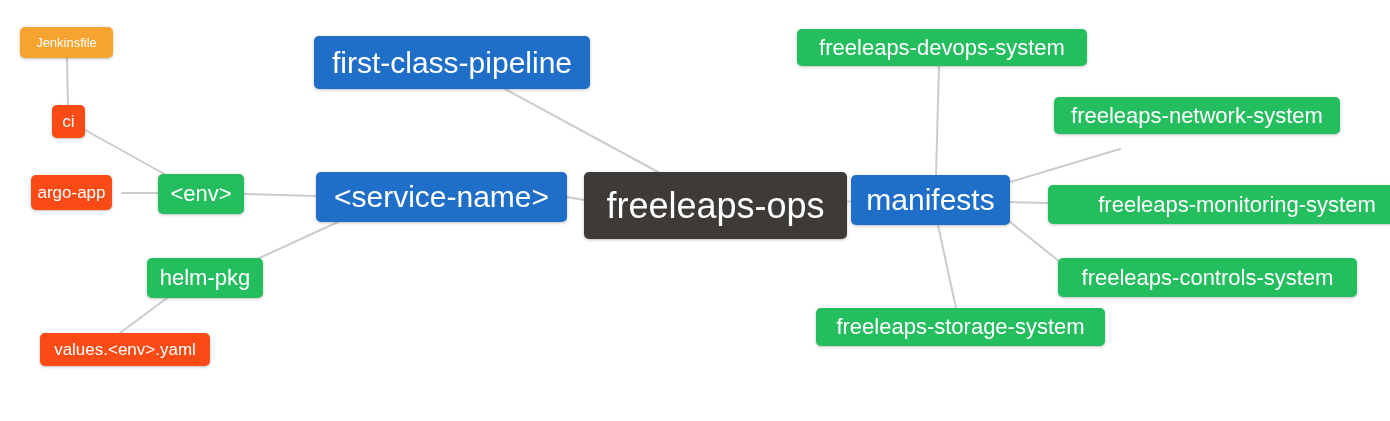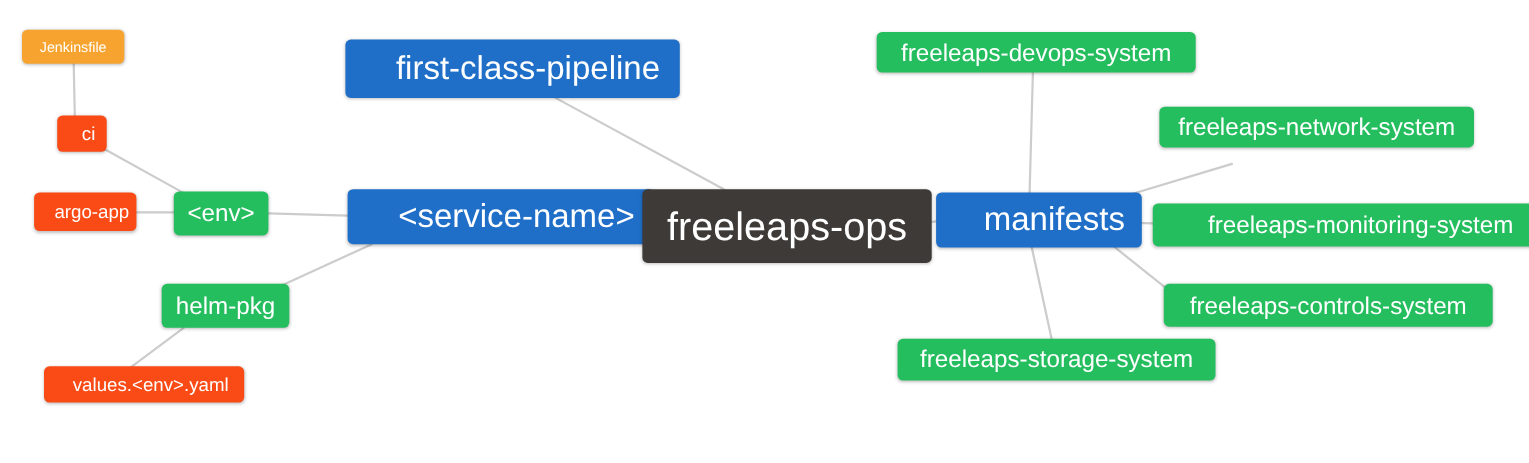--- a/index.html
+++ b/index.html
@@ -9,23 +9,23 @@
   }
   .edges{position:absolute;left:0;top:0;width:1390px;height:421px;}
   .edges line{stroke:var(--line,#cccccc);stroke-width:2;stroke-linecap:round;}
   .node{
     position:absolute;display:flex;align-items:center;justify-content:center;
     color:var(--text,#ffffff);border-radius:5px;white-space:nowrap;
     box-shadow:0 1px 3px rgba(0,0,0,.25);cursor:pointer;user-select:none;
     line-height:1;
   }
   .lvl-root{background:var(--root,#3d3a37);font-size:36px;}
-  .lvl-2{background:var(--branch,#1f6fc9);font-size:30px;padding-left:28px;}
+  .lvl-2{background:var(--branch,#1f6fc9);font-size:30px;}
   .lvl-3{background:var(--green,#25be5f);font-size:22px;}
-  .lvl-4{background:var(--red,#fa4b16);font-size:17px;padding-left:12px;}
+  .lvl-4{background:var(--red,#fa4b16);font-size:17px;}
   .lvl-5{background:var(--orange,#f6a42f);font-size:13px;}
 </style>
 </head>
 <body>
 
 <div class="canvas">
 
   <svg class="edges" viewBox="0 0 1390 421">
     <line x1="67" y1="58" x2="68" y2="105"></line>
     <line x1="85" y1="130" x2="168" y2="176"></line>

